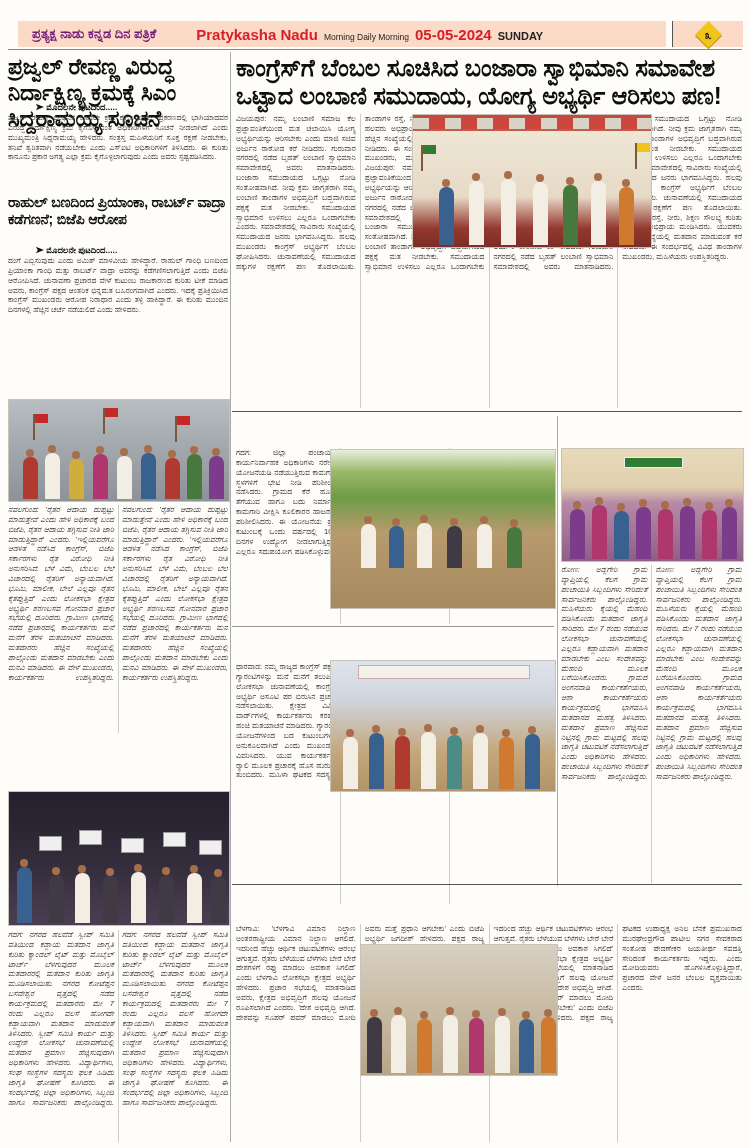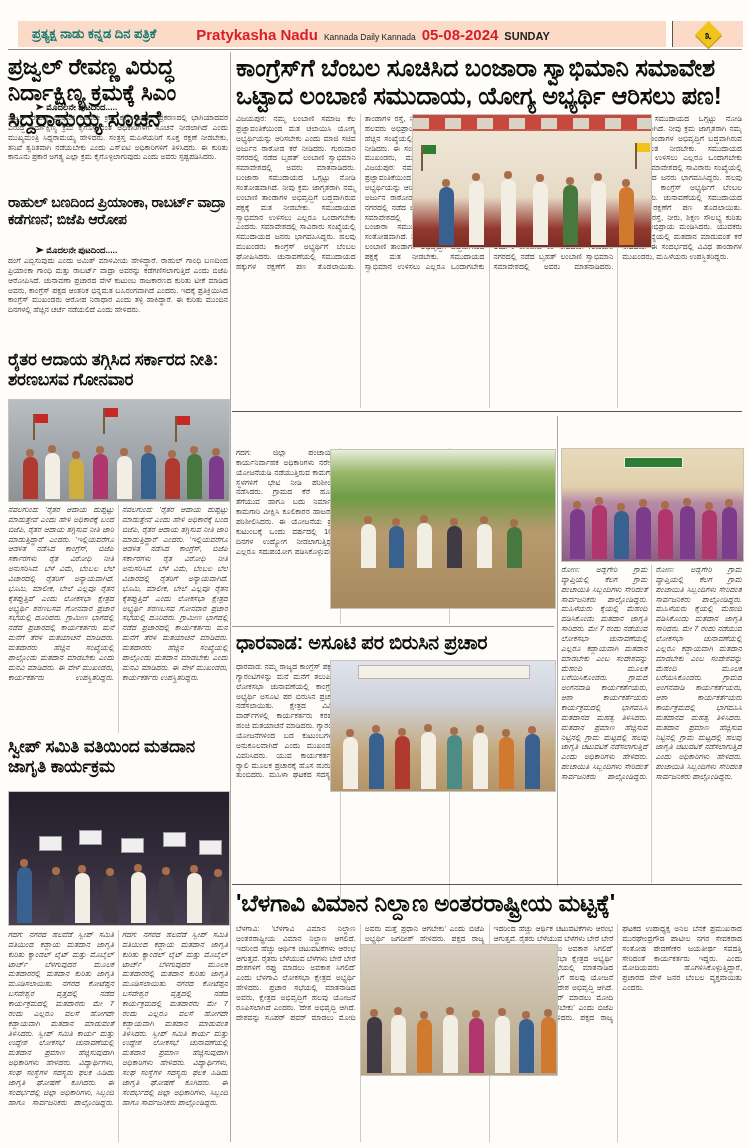--- a/index.html
+++ b/index.html
@@ -4,21 +4,21 @@
 <style>
   html,body{margin:0;padding:0;background:#ffffff;}
   .page{position:relative;width:750px;height:1148px;background:#fffdfa;overflow:hidden;
         font-family:"Liberation Sans",sans-serif;color:#222;}
   
   .masthead{position:absolute;left:18px;top:21px;width:648px;height:26px;background:#fbdac8;
             display:flex;align-items:center;}
   .datebadge{position:relative;height:26px;min-width:128px;background:#d91e26;color:#fff;
              font-weight:bold;font-size:11px;display:flex;align-items:center;justify-content:center;
              padding:0 10px;clip-path:polygon(0 0,100% 0,88% 100%,0 100%);}
-  .tagline{color:#0f766e;font-weight:bold;font-size:13px;margin-left:14px;white-space:nowrap;}
+  .tagline{color:#701a75;font-weight:bold;font-size:13px;margin-left:14px;white-space:nowrap;}
   .mastright{display:flex;align-items:baseline;gap:6px;margin-left:40px;white-space:nowrap;}
   .papername{color:#d91e26;font-weight:bold;font-size:15px;}
   .papersub{color:#222;font-size:8.5px;}
   .mastdate{color:#d91e26;font-weight:bold;font-size:15px;}
   .mastday{color:#222;font-size:11px;font-weight:bold;}
   .pagenobox{position:absolute;left:672px;top:21px;width:70px;height:26px;background:#fbdac8;
              border-left:1px solid #555;display:flex;align-items:center;justify-content:center;}
   .diamond{width:19px;height:19px;background:#f0c419;transform:rotate(45deg);
            display:flex;align-items:center;justify-content:center;box-shadow:1px 1px 0 #b98c10;}
   .diamond span{transform:rotate(-45deg);font-weight:bold;font-size:12px;color:#222;}
@@ -57,61 +57,59 @@
 </style>
 </head>
 <body>
 
 <div class="page">
 
   <div class="masthead">
     <div class="tagline">ಪ್ರತ್ಯಕ್ಷ ನಾಡು ಕನ್ನಡ ದಿನ ಪತ್ರಿಕೆ</div>
     <div class="mastright">
       <span class="papername">Pratykasha Nadu</span>
-      <span class="papersub">Kannada Daily Kannada</span>
-      <span class="mastdate">05-08-2024</span>
+      <span class="papersub">Morning Daily Morning</span>
+      <span class="mastdate">05-05-2024</span>
       <span class="mastday">SUNDAY</span>
     </div>
   </div>
   <div class="pagenobox">
     <div class="diamond">
       <span>೩</span>
     </div>
   </div>
   <div class="toprule"></div>
 
   <div class="vrule" style="left:230px;top:52px;height:1090px;"></div>
 
   <div class="abs hl" style="left:8px;top:54px;width:220px;font-size:22px;">ಪ್ರಜ್ವಲ್ ರೇವಣ್ಣ ವಿರುದ್ಧ ನಿರ್ದಾಕ್ಷಿಣ್ಯ ಕ್ರಮಕ್ಕೆ ಸಿಎಂ ಸಿದ್ದರಾಮಯ್ಯ ಸೂಚನೆ</div>
   <div class="abs contnote" style="left:8px;top:100px;width:220px;">➤ ಮೊದಲನೇ ಪುಟದಿಂದ.....</div>
   <div class="abs body-sm" style="left:8px;top:113px;width:220px;height:72px;overflow:hidden;">ಪ್ರಜ್ವಲ್ ರೇವಣ್ಣ ಬಂಧನಕ್ಕೆ ಕೂಡಲೇ ಕ್ರಮ ಕೈಗೊಳ್ಳಬೇಕು. ಪ್ರಕರಣದಲ್ಲಿ ಭಾಗಿಯಾದವರ ವಿರುದ್ಧ ನಿರ್ದಾಕ್ಷಿಣ್ಯ ಕ್ರಮ ಕೈಗೊಳ್ಳುವಂತೆ ಅಧಿಕಾರಿಗಳಿಗೆ ಸೂಚನೆ ನೀಡಲಾಗಿದೆ ಎಂದು ಮುಖ್ಯಮಂತ್ರಿ ಸಿದ್ದರಾಮಯ್ಯ ಹೇಳಿದರು. ಸಂತ್ರಸ್ತ ಮಹಿಳೆಯರಿಗೆ ಸೂಕ್ತ ರಕ್ಷಣೆ ನೀಡಬೇಕು, ತನಿಖೆ ತ್ವರಿತವಾಗಿ ನಡೆಯಬೇಕು ಎಂದು ಎಸ್‌ಐಟಿ ಅಧಿಕಾರಿಗಳಿಗೆ ತಿಳಿಸಿದರು. ಈ ಕುರಿತು ಕಾನೂನು ಪ್ರಕಾರ ಅಗತ್ಯ ಎಲ್ಲಾ ಕ್ರಮ ಕೈಗೊಳ್ಳಲಾಗುವುದು ಎಂದು ಅವರು ಸ್ಪಷ್ಟಪಡಿಸಿದರು.</div>
 
   <div class="abs hl" style="left:8px;top:194px;width:220px;font-size:14px;">ರಾಹುಲ್ ಬಣದಿಂದ ಪ್ರಿಯಾಂಕಾ, ರಾಬರ್ಟ್ ವಾದ್ರಾ ಕಡೆಗಣನೆ; ಬಿಜೆಪಿ ಆರೋಪ</div>
   <div class="abs contnote" style="left:8px;top:243px;width:220px;">➤ ಮೊದಲನೇ ಪುಟದಿಂದ.....</div>
   <div class="abs body-sm" style="left:8px;top:256px;width:220px;height:88px;overflow:hidden;">ದಂಗೆ ಎಬ್ಬಿಸುವುದು ಎಂದು ಅಮಿತ್ ಮಾಳವೀಯ ಹೇಳಿದ್ದಾರೆ. ರಾಹುಲ್ ಗಾಂಧಿ ಬಣದಿಂದ ಪ್ರಿಯಾಂಕಾ ಗಾಂಧಿ ಮತ್ತು ರಾಬರ್ಟ್ ವಾದ್ರಾ ಅವರನ್ನು ಕಡೆಗಣಿಸಲಾಗುತ್ತಿದೆ ಎಂದು ಬಿಜೆಪಿ ಆರೋಪಿಸಿದೆ. ಚುನಾವಣಾ ಪ್ರಚಾರದ ವೇಳೆ ಕುಟುಂಬ ರಾಜಕಾರಣದ ಕುರಿತು ಟೀಕೆ ಮಾಡಿದ ಅವರು, ಕಾಂಗ್ರೆಸ್ ಪಕ್ಷದ ಆಂತರಿಕ ಭಿನ್ನಮತ ಬಹಿರಂಗವಾಗಿದೆ ಎಂದರು. ಇದಕ್ಕೆ ಪ್ರತಿಕ್ರಿಯಿಸಿದ ಕಾಂಗ್ರೆಸ್ ಮುಖಂಡರು ಆರೋಪ ನಿರಾಧಾರ ಎಂದು ತಳ್ಳಿ ಹಾಕಿದ್ದಾರೆ. ಈ ಕುರಿತು ಮುಂದಿನ ದಿನಗಳಲ್ಲಿ ಹೆಚ್ಚಿನ ಚರ್ಚೆ ನಡೆಯಲಿದೆ ಎಂದು ಹೇಳಿದರು.</div>
 
-  <div class="abs hl" style="left:8px;top:350px;width:220px;font-size:17px;">ರೈತರ ಆದಾಯ ತಗ್ಗಿಸಿದ ಸರ್ಕಾರದ ನೀತಿ: ಶರಣಬಸವ ಗೋನವಾರ</div>
 
   <div class="photo ph-farmers" style="left:8px;top:399px;width:220px;height:101px;">
     <i class="flag" style="left:26px;top:14px;"></i>
       <i class="flag" style="left:96px;top:8px;"></i>
       <i class="flag" style="left:168px;top:16px;"></i>
     <i class="fig cr" style="left:14px;height:42px;"></i>
       <i class="fig cw" style="left:36px;height:46px;"></i>
     <i class="fig cy" style="left:60px;height:40px;"></i>
       <i class="fig cm" style="left:84px;height:45px;"></i>
     <i class="fig cw" style="left:108px;height:43px;"></i>
       <i class="fig cb" style="left:132px;height:46px;"></i>
     <i class="fig cr" style="left:156px;height:41px;"></i>
       <i class="fig cg" style="left:178px;height:45px;"></i>
     <i class="fig cp" style="left:200px;height:43px;"></i>
   </div>
   <div class="abs body-sm cols2" style="left:8px;top:505px;width:220px;height:228px;overflow:hidden;">ನವಲಗುಂದ: 'ರೈತರ ಆದಾಯ ದುಪ್ಪಟ್ಟು ಮಾಡುತ್ತೇವೆ ಎಂದು ಹೇಳಿ ಅಧಿಕಾರಕ್ಕೆ ಬಂದ ಬಿಜೆಪಿ, ರೈತರ ಆದಾಯ ತಗ್ಗಿಸುವ ನೀತಿ ಜಾರಿ ಮಾಡುತ್ತಿದ್ದಾರೆ' ಎಂದರು. 'ಇಲ್ಲಿಯವರೆಗೂ ಆಡಳಿತ ನಡೆಸಿದ ಕಾಂಗ್ರೆಸ್, ಬಿಜೆಪಿ ಸರ್ಕಾರಗಳು ರೈತ ವಿರೋಧಿ ನೀತಿ ಅನುಸರಿಸಿವೆ. ಬೆಳೆ ವಿಮೆ, ಬೆಂಬಲ ಬೆಲೆ ವಿಚಾರದಲ್ಲಿ ರೈತರಿಗೆ ಅನ್ಯಾಯವಾಗಿದೆ. ಭೂಮಿ, ಮಾಲೀಕ, ಬೇಲೆ ಎಲ್ಲವೂ ರೈತನ ಕೈತಪ್ಪುತ್ತಿದೆ' ಎಂದು ಲೋಕಸಭಾ ಕ್ಷೇತ್ರದ ಅಭ್ಯರ್ಥಿ ಶರಣಬಸವ ಗೋನವಾರ ಪ್ರಚಾರ ಸಭೆಯಲ್ಲಿ ದೂರಿದರು. ಗ್ರಾಮೀಣ ಭಾಗದಲ್ಲಿ ನಡೆದ ಪ್ರಚಾರದಲ್ಲಿ ಕಾರ್ಯಕರ್ತರು ಮನೆ ಮನೆಗೆ ತೆರಳಿ ಮತಯಾಚನೆ ಮಾಡಿದರು. ಮತದಾರರು ಹೆಚ್ಚಿನ ಸಂಖ್ಯೆಯಲ್ಲಿ ಪಾಲ್ಗೊಂಡು ಮತದಾನ ಮಾಡಬೇಕು ಎಂದು ಮನವಿ ಮಾಡಿದರು. ಈ ವೇಳೆ ಮುಖಂಡರು, ಕಾರ್ಯಕರ್ತರು ಉಪಸ್ಥಿತರಿದ್ದರು. ನವಲಗುಂದ: 'ರೈತರ ಆದಾಯ ದುಪ್ಪಟ್ಟು ಮಾಡುತ್ತೇವೆ ಎಂದು ಹೇಳಿ ಅಧಿಕಾರಕ್ಕೆ ಬಂದ ಬಿಜೆಪಿ, ರೈತರ ಆದಾಯ ತಗ್ಗಿಸುವ ನೀತಿ ಜಾರಿ ಮಾಡುತ್ತಿದ್ದಾರೆ' ಎಂದರು. 'ಇಲ್ಲಿಯವರೆಗೂ ಆಡಳಿತ ನಡೆಸಿದ ಕಾಂಗ್ರೆಸ್, ಬಿಜೆಪಿ ಸರ್ಕಾರಗಳು ರೈತ ವಿರೋಧಿ ನೀತಿ ಅನುಸರಿಸಿವೆ. ಬೆಳೆ ವಿಮೆ, ಬೆಂಬಲ ಬೆಲೆ ವಿಚಾರದಲ್ಲಿ ರೈತರಿಗೆ ಅನ್ಯಾಯವಾಗಿದೆ. ಭೂಮಿ, ಮಾಲೀಕ, ಬೇಲೆ ಎಲ್ಲವೂ ರೈತನ ಕೈತಪ್ಪುತ್ತಿದೆ' ಎಂದು ಲೋಕಸಭಾ ಕ್ಷೇತ್ರದ ಅಭ್ಯರ್ಥಿ ಶರಣಬಸವ ಗೋನವಾರ ಪ್ರಚಾರ ಸಭೆಯಲ್ಲಿ ದೂರಿದರು. ಗ್ರಾಮೀಣ ಭಾಗದಲ್ಲಿ ನಡೆದ ಪ್ರಚಾರದಲ್ಲಿ ಕಾರ್ಯಕರ್ತರು ಮನೆ ಮನೆಗೆ ತೆರಳಿ ಮತಯಾಚನೆ ಮಾಡಿದರು. ಮತದಾರರು ಹೆಚ್ಚಿನ ಸಂಖ್ಯೆಯಲ್ಲಿ ಪಾಲ್ಗೊಂಡು ಮತದಾನ ಮಾಡಬೇಕು ಎಂದು ಮನವಿ ಮಾಡಿದರು. ಈ ವೇಳೆ ಮುಖಂಡರು, ಕಾರ್ಯಕರ್ತರು ಉಪಸ್ಥಿತರಿದ್ದರು.</div>
 
-  <div class="abs hl" style="left:8px;top:737px;width:220px;font-size:17px;">ಸ್ವೀಪ್ ಸಮಿತಿ ವತಿಯಿಂದ ಮತದಾನ ಜಾಗೃತಿ ಕಾರ್ಯಕ್ರಮ</div>
   <div class="photo ph-night" style="left:8px;top:791px;width:220px;height:133px;">
     <i class="placard" style="left:30px;top:44px;"></i>
       <i class="placard" style="left:70px;top:38px;"></i>
     <i class="placard" style="left:112px;top:46px;"></i>
       <i class="placard" style="left:154px;top:40px;"></i>
     <i class="placard" style="left:190px;top:48px;"></i>
     <i class="fig cb" style="left:8px;height:56px;"></i>
       <i class="fig ck" style="left:40px;height:48px;"></i>
     <i class="fig cw" style="left:66px;height:50px;"></i>
       <i class="fig ck" style="left:94px;height:47px;"></i>
@@ -159,36 +157,34 @@
     <i class="fig cb" style="left:52px;height:48px;"></i>
       <i class="fig cp" style="left:74px;height:52px;"></i>
     <i class="fig cm" style="left:96px;height:50px;"></i>
       <i class="fig cp" style="left:118px;height:53px;"></i>
     <i class="fig cm" style="left:140px;height:49px;"></i>
       <i class="fig cp" style="left:160px;height:52px;"></i>
   </div>
   <div class="abs body-sm cols2" style="left:561px;top:565px;width:181px;height:318px;overflow:hidden;">ರೋಣ: ಅಡ್ಡಗೇರಿ ಗ್ರಾಮ ವ್ಯಾಪ್ತಿಯಲ್ಲಿ ಕೆಲಗ ಗ್ರಾಮ ಪಂಚಾಯಿತಿ ಸಿಬ್ಬಂದಿಗಳು ಸೇರಿದಂತೆ ಸಾರ್ವಜನಿಕರು ಪಾಲ್ಗೊಂಡಿದ್ದರು. ಮಹಿಳೆಯರು ಕೈಯಲ್ಲಿ ಮೆಹಂದಿ ವಡಿಸಿಕೊಂಡು ಮತದಾನ ಜಾಗೃತಿ ಸಾರಿದರು. ಮೇ 7 ರಂದು ನಡೆಯುವ ಲೋಕಸಭಾ ಚುನಾವಣೆಯಲ್ಲಿ ಎಲ್ಲರೂ ಕಡ್ಡಾಯವಾಗಿ ಮತದಾನ ಮಾಡಬೇಕು ಎಂಬ ಸಂದೇಶವನ್ನು ಮೆಹಂದಿ ಮೂಲಕ ಬರೆಯಿಸಿಕೊಂಡರು. ಗ್ರಾಮದ ಅಂಗನವಾಡಿ ಕಾರ್ಯಕರ್ತೆಯರು, ಆಶಾ ಕಾರ್ಯಕರ್ತೆಯರು ಕಾರ್ಯಕ್ರಮದಲ್ಲಿ ಭಾಗವಹಿಸಿ ಮತದಾನದ ಮಹತ್ವ ತಿಳಿಸಿದರು. ಮತದಾನ ಪ್ರಮಾಣ ಹೆಚ್ಚಿಸುವ ನಿಟ್ಟಿನಲ್ಲಿ ಗ್ರಾಮ ಮಟ್ಟದಲ್ಲಿ ಹಲವು ಜಾಗೃತಿ ಚಟುವಟಿಕೆ ನಡೆಸಲಾಗುತ್ತಿದೆ ಎಂದು ಅಧಿಕಾರಿಗಳು ಹೇಳಿದರು. ಪಂಚಾಯಿತಿ ಸಿಬ್ಬಂದಿಗಳು ಸೇರಿದಂತೆ ಸಾರ್ವಜನಿಕರು ಪಾಲ್ಗೊಂಡಿದ್ದರು. ರೋಣ: ಅಡ್ಡಗೇರಿ ಗ್ರಾಮ ವ್ಯಾಪ್ತಿಯಲ್ಲಿ ಕೆಲಗ ಗ್ರಾಮ ಪಂಚಾಯಿತಿ ಸಿಬ್ಬಂದಿಗಳು ಸೇರಿದಂತೆ ಸಾರ್ವಜನಿಕರು ಪಾಲ್ಗೊಂಡಿದ್ದರು. ಮಹಿಳೆಯರು ಕೈಯಲ್ಲಿ ಮೆಹಂದಿ ವಡಿಸಿಕೊಂಡು ಮತದಾನ ಜಾಗೃತಿ ಸಾರಿದರು. ಮೇ 7 ರಂದು ನಡೆಯುವ ಲೋಕಸಭಾ ಚುನಾವಣೆಯಲ್ಲಿ ಎಲ್ಲರೂ ಕಡ್ಡಾಯವಾಗಿ ಮತದಾನ ಮಾಡಬೇಕು ಎಂಬ ಸಂದೇಶವನ್ನು ಮೆಹಂದಿ ಮೂಲಕ ಬರೆಯಿಸಿಕೊಂಡರು. ಗ್ರಾಮದ ಅಂಗನವಾಡಿ ಕಾರ್ಯಕರ್ತೆಯರು, ಆಶಾ ಕಾರ್ಯಕರ್ತೆಯರು ಕಾರ್ಯಕ್ರಮದಲ್ಲಿ ಭಾಗವಹಿಸಿ ಮತದಾನದ ಮಹತ್ವ ತಿಳಿಸಿದರು. ಮತದಾನ ಪ್ರಮಾಣ ಹೆಚ್ಚಿಸುವ ನಿಟ್ಟಿನಲ್ಲಿ ಗ್ರಾಮ ಮಟ್ಟದಲ್ಲಿ ಹಲವು ಜಾಗೃತಿ ಚಟುವಟಿಕೆ ನಡೆಸಲಾಗುತ್ತಿದೆ ಎಂದು ಅಧಿಕಾರಿಗಳು ಹೇಳಿದರು. ಪಂಚಾಯಿತಿ ಸಿಬ್ಬಂದಿಗಳು ಸೇರಿದಂತೆ ಸಾರ್ವಜನಿಕರು ಪಾಲ್ಗೊಂಡಿದ್ದರು.</div>
 
   <div class="hrule" style="left:232px;top:626px;width:322px;background:#999;"></div>
-  <div class="abs hl" style="left:236px;top:631px;width:320px;font-size:19.5px;">ಧಾರವಾಡ: ಅಸೂಟಿ ಪರ ಬಿರುಸಿನ ಪ್ರಚಾರ</div>
   <div class="abs body-sm cols3" style="left:236px;top:662px;width:318px;height:242px;overflow:hidden;">ಧಾರವಾಡ: ನಮ್ಮ ರಾಜ್ಯದ ಕಾಂಗ್ರೆಸ್ ಪಕ್ಷದ ಗ್ಯಾರಂಟಿಗಳನ್ನು ಮನೆ ಮನೆಗೆ ತಲುಪಿಸಿ, ಲೋಕಸಭಾ ಚುನಾವಣೆಯಲ್ಲಿ ಕಾಂಗ್ರೆಸ್ ಅಭ್ಯರ್ಥಿ ಅಸೂಟಿ ಪರ ಬಿರುಸಿನ ಪ್ರಚಾರ ನಡೆಸಲಾಯಿತು. ಕ್ಷೇತ್ರದ ವಿವಿಧ ವಾರ್ಡ್‌ಗಳಲ್ಲಿ ಕಾರ್ಯಕರ್ತರು ಕರಪತ್ರ ಹಂಚಿ ಮತಯಾಚನೆ ಮಾಡಿದರು. ಗ್ಯಾರಂಟಿ ಯೋಜನೆಗಳಿಂದ ಬಡ ಕುಟುಂಬಗಳಿಗೆ ಅನುಕೂಲವಾಗಿದೆ ಎಂದು ಮುಖಂಡರು ವಿವರಿಸಿದರು. ಯುವ ಕಾರ್ಯಕರ್ತರು ರ‍್ಯಾಲಿ ಮೂಲಕ ಪ್ರಚಾರಕ್ಕೆ ಹೊಸ ಹುರುಪು ತುಂಬಿದರು. ಮಹಿಳಾ ಘಟಕದ ಸದಸ್ಯರು ಸಹ ಪಾಲ್ಗೊಂಡು ಮತದಾರರಿಗೆ ಪಕ್ಷದ ಸಾಧನೆ ತಿಳಿಸಿದರು. ಮೇ 7 ರಂದು ಹೆಚ್ಚಿನ ಸಂಖ್ಯೆಯಲ್ಲಿ ಮತದಾನ ಮಾಡುವಂತೆ ಕೋರಿದರು. ಈ ವೇಳೆ ಬ್ಲಾಕ್ ಅಧ್ಯಕ್ಷರು, ಮುಖಂಡರು ಹಾಗೂ ನೂರಾರು ಕಾರ್ಯಕರ್ತರು ಉಪಸ್ಥಿತರಿದ್ದರು. ಧಾರವಾಡ: ನಮ್ಮ ರಾಜ್ಯದ ಕಾಂಗ್ರೆಸ್ ಪಕ್ಷದ ಗ್ಯಾರಂಟಿಗಳನ್ನು ಮನೆ ಮನೆಗೆ ತಲುಪಿಸಿ, ಲೋಕಸಭಾ ಚುನಾವಣೆಯಲ್ಲಿ ಕಾಂಗ್ರೆಸ್ ಅಭ್ಯರ್ಥಿ ಅಸೂಟಿ ಪರ ಬಿರುಸಿನ ಪ್ರಚಾರ ನಡೆಸಲಾಯಿತು. ಕ್ಷೇತ್ರದ ವಿವಿಧ ವಾರ್ಡ್‌ಗಳಲ್ಲಿ ಕಾರ್ಯಕರ್ತರು ಕರಪತ್ರ ಹಂಚಿ ಮತಯಾಚನೆ ಮಾಡಿದರು. ಗ್ಯಾರಂಟಿ ಯೋಜನೆಗಳಿಂದ ಬಡ ಕುಟುಂಬಗಳಿಗೆ ಅನುಕೂಲವಾಗಿದೆ ಎಂದು ಮುಖಂಡರು ವಿವರಿಸಿದರು. ಯುವ ಕಾರ್ಯಕರ್ತರು ರ‍್ಯಾಲಿ ಮೂಲಕ ಪ್ರಚಾರಕ್ಕೆ ಹೊಸ ಹುರುಪು ತುಂಬಿದರು. ಮಹಿಳಾ ಘಟಕದ ಸದಸ್ಯರು ಸಹ ಪಾಲ್ಗೊಂಡು ಮತದಾರರಿಗೆ ಪಕ್ಷದ ಸಾಧನೆ ತಿಳಿಸಿದರು. ಮೇ 7 ರಂದು ಹೆಚ್ಚಿನ ಸಂಖ್ಯೆಯಲ್ಲಿ ಮತದಾನ ಮಾಡುವಂತೆ ಕೋರಿದರು. ಈ ವೇಳೆ ಬ್ಲಾಕ್ ಅಧ್ಯಕ್ಷರು, ಮುಖಂಡರು ಹಾಗೂ ನೂರಾರು ಕಾರ್ಯಕರ್ತರು ಉಪಸ್ಥಿತರಿದ್ದರು.</div>
   <div class="photo ph-dharwad" style="left:330px;top:660px;width:224px;height:130px;">
     <span class="banner"></span>
     <i class="fig cw" style="left:12px;height:52px;"></i>
       <i class="fig cb" style="left:38px;height:56px;"></i>
     <i class="fig cr" style="left:64px;height:53px;"></i>
       <i class="fig cw" style="left:90px;height:57px;"></i>
     <i class="fig ct" style="left:116px;height:54px;"></i>
       <i class="fig cw" style="left:142px;height:56px;"></i>
     <i class="fig co" style="left:168px;height:52px;"></i>
       <i class="fig cb" style="left:194px;height:55px;"></i>
   </div>
 
   <div class="hrule" style="left:232px;top:884px;width:510px;"></div>
-  <div class="abs hl" style="left:236px;top:890px;width:506px;font-size:23px;">'ಬೆಳಗಾವಿ ವಿಮಾನ ನಿಲ್ದಾಣ ಅಂತರರಾಷ್ಟ್ರೀಯ ಮಟ್ಟಕ್ಕೆ'</div>
   <div class="abs body-sm cols4" style="left:236px;top:924px;width:506px;height:218px;overflow:hidden;">ಬೆಳಗಾವಿ: 'ಬೆಳಗಾವಿ ವಿಮಾನ ನಿಲ್ದಾಣ ಅಂತರರಾಷ್ಟ್ರೀಯ ವಿಮಾನ ನಿಲ್ದಾಣ ಆಗಲಿದೆ. ಇದರಿಂದ ಹೆಚ್ಚು ಆರ್ಥಿಕ ಚಟುವಟಿಕೆಗಳು ಆರಂಭ ಆಗುತ್ತವೆ. ರೈತರು ಬೆಳೆಯುವ ಬೆಳೆಗಳು ಬೇರೆ ಬೇರೆ ದೇಶಗಳಿಗೆ ರಫ್ತು ಮಾಡಲು ಅವಕಾಶ ಸಿಗಲಿದೆ' ಎಂದು ಬೆಳಗಾವಿ ಲೋಕಸಭಾ ಕ್ಷೇತ್ರದ ಅಭ್ಯರ್ಥಿ ಹೇಳಿದರು. ಪ್ರಚಾರ ಸಭೆಯಲ್ಲಿ ಮಾತನಾಡಿದ ಅವರು, ಕ್ಷೇತ್ರದ ಅಭಿವೃದ್ಧಿಗೆ ಹಲವು ಯೋಜನೆ ರೂಪಿಸಲಾಗಿದೆ ಎಂದರು. 'ದೇಶ ಅಭಿವೃದ್ಧಿ ಆಗಿದೆ. ದೇಶವನ್ನು ಸೂಪರ್ ಪವರ್ ಮಾಡಲು ಮೋದಿ ಅವರು ಮತ್ತೆ ಪ್ರಧಾನಿ ಆಗಬೇಕು' ಎಂದು ಬಿಜೆಪಿ ಅಭ್ಯರ್ಥಿ ಜಗದೀಶ್ ಹೇಳಿದರು. ಪಕ್ಷದ ರಾಜ್ಯ ಘಟಕದ ಉಪಾಧ್ಯಕ್ಷ ಅನಿಲ ಬೆನಕೆ ಪ್ರಮುಖರಾದ ಮುರಘೇಂದ್ರಗೌಡ ಪಾಟೀಲ ನಗರ ಸೇವಕರಾದ ಸಂತೋಷ ಪೇಡಣೇಕರ ಜಯತೀರ್ಥ ಸವದತ್ತಿ ಸೇರಿದಂತೆ ಕಾರ್ಯಕರ್ತರು ಇದ್ದರು. ಎಂದು ಮೋದಿಯವರು ಹೊಗಳಿಸಿಕೊಳ್ಳುತ್ತಿದ್ದಾರೆ, ಪ್ರಚಾರದ ವೇಳೆ ಜನರ ಬೆಂಬಲ ವ್ಯಕ್ತವಾಯಿತು ಎಂದರು. ಬೆಳಗಾವಿ: 'ಬೆಳಗಾವಿ ವಿಮಾನ ನಿಲ್ದಾಣ ಅಂತರರಾಷ್ಟ್ರೀಯ ವಿಮಾನ ನಿಲ್ದಾಣ ಆಗಲಿದೆ. ಇದರಿಂದ ಹೆಚ್ಚು ಆರ್ಥಿಕ ಚಟುವಟಿಕೆಗಳು ಆರಂಭ ಆಗುತ್ತವೆ. ರೈತರು ಬೆಳೆಯುವ ಬೆಳೆಗಳು ಬೇರೆ ಬೇರೆ ದೇಶಗಳಿಗೆ ರಫ್ತು ಮಾಡಲು ಅವಕಾಶ ಸಿಗಲಿದೆ' ಎಂದು ಬೆಳಗಾವಿ ಲೋಕಸಭಾ ಕ್ಷೇತ್ರದ ಅಭ್ಯರ್ಥಿ ಹೇಳಿದರು. ಪ್ರಚಾರ ಸಭೆಯಲ್ಲಿ ಮಾತನಾಡಿದ ಅವರು, ಕ್ಷೇತ್ರದ ಅಭಿವೃದ್ಧಿಗೆ ಹಲವು ಯೋಜನೆ ರೂಪಿಸಲಾಗಿದೆ ಎಂದರು. 'ದೇಶ ಅಭಿವೃದ್ಧಿ ಆಗಿದೆ. ದೇಶವನ್ನು ಸೂಪರ್ ಪವರ್ ಮಾಡಲು ಮೋದಿ ಅವರು ಮತ್ತೆ ಪ್ರಧಾನಿ ಆಗಬೇಕು' ಎಂದು ಬಿಜೆಪಿ ಅಭ್ಯರ್ಥಿ ಜಗದೀಶ್ ಹೇಳಿದರು. ಪಕ್ಷದ ರಾಜ್ಯ ಘಟಕದ ಉಪಾಧ್ಯಕ್ಷ ಅನಿಲ ಬೆನಕೆ ಪ್ರಮುಖರಾದ ಮುರಘೇಂದ್ರಗೌಡ ಪಾಟೀಲ ನಗರ ಸೇವಕರಾದ ಸಂತೋಷ ಪೇಡಣೇಕರ ಜಯತೀರ್ಥ ಸವದತ್ತಿ ಸೇರಿದಂತೆ ಕಾರ್ಯಕರ್ತರು ಇದ್ದರು. ಎಂದು ಮೋದಿಯವರು ಹೊಗಳಿಸಿಕೊಳ್ಳುತ್ತಿದ್ದಾರೆ, ಪ್ರಚಾರದ ವೇಳೆ ಜನರ ಬೆಂಬಲ ವ್ಯಕ್ತವಾಯಿತು ಎಂದರು.</div>
   <div class="photo ph-belagavi" style="left:360px;top:944px;width:196px;height:130px;">
     <i class="fig ck" style="left:6px;height:56px;"></i>
       <i class="fig cw" style="left:30px;height:58px;"></i>
     <i class="fig co" style="left:56px;height:54px;"></i>
       <i class="fig cw" style="left:82px;height:58px;"></i>
     <i class="fig cm" style="left:108px;height:55px;"></i>
       <i class="fig cw" style="left:134px;height:57px;"></i>
     <i class="fig cb" style="left:158px;height:54px;"></i>
       <i class="fig co" style="left:180px;height:56px;"></i>

